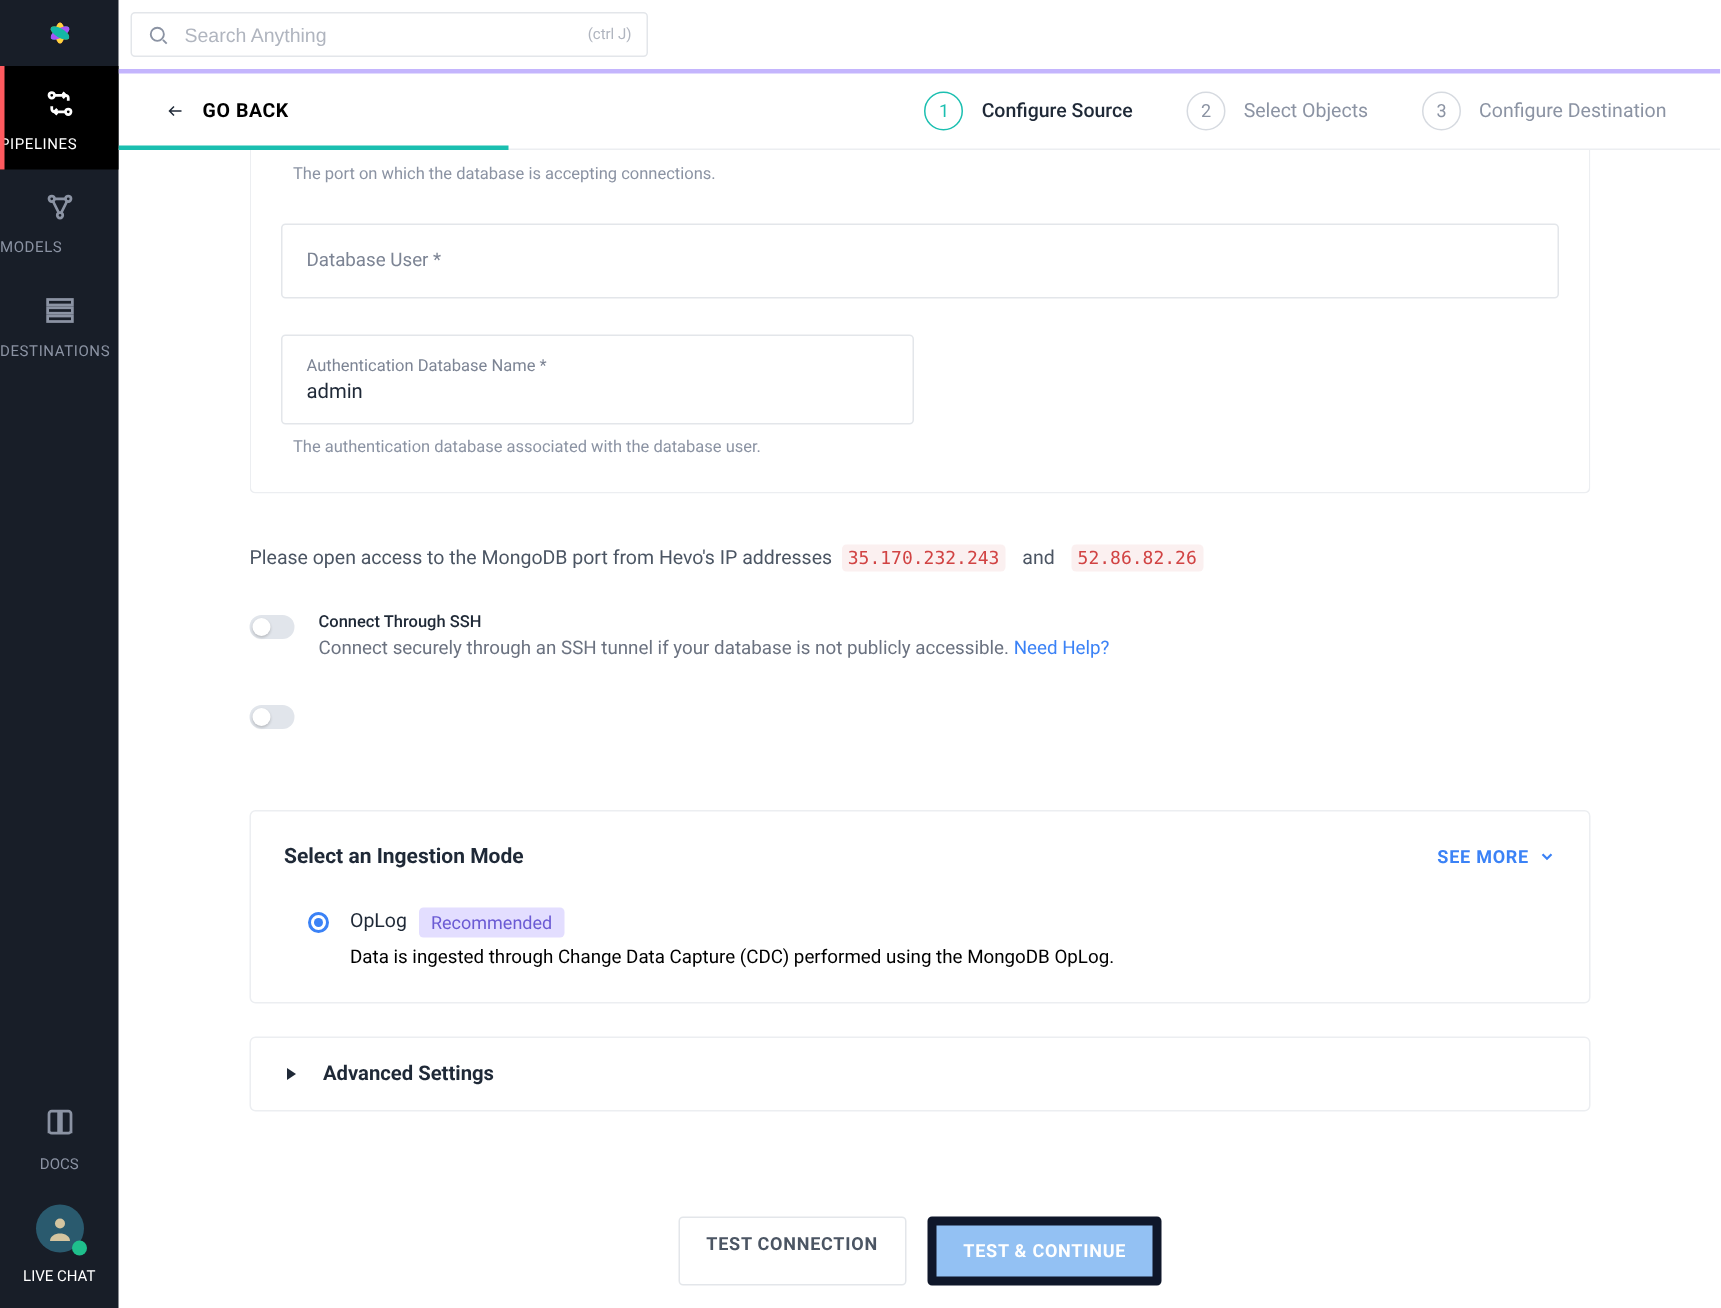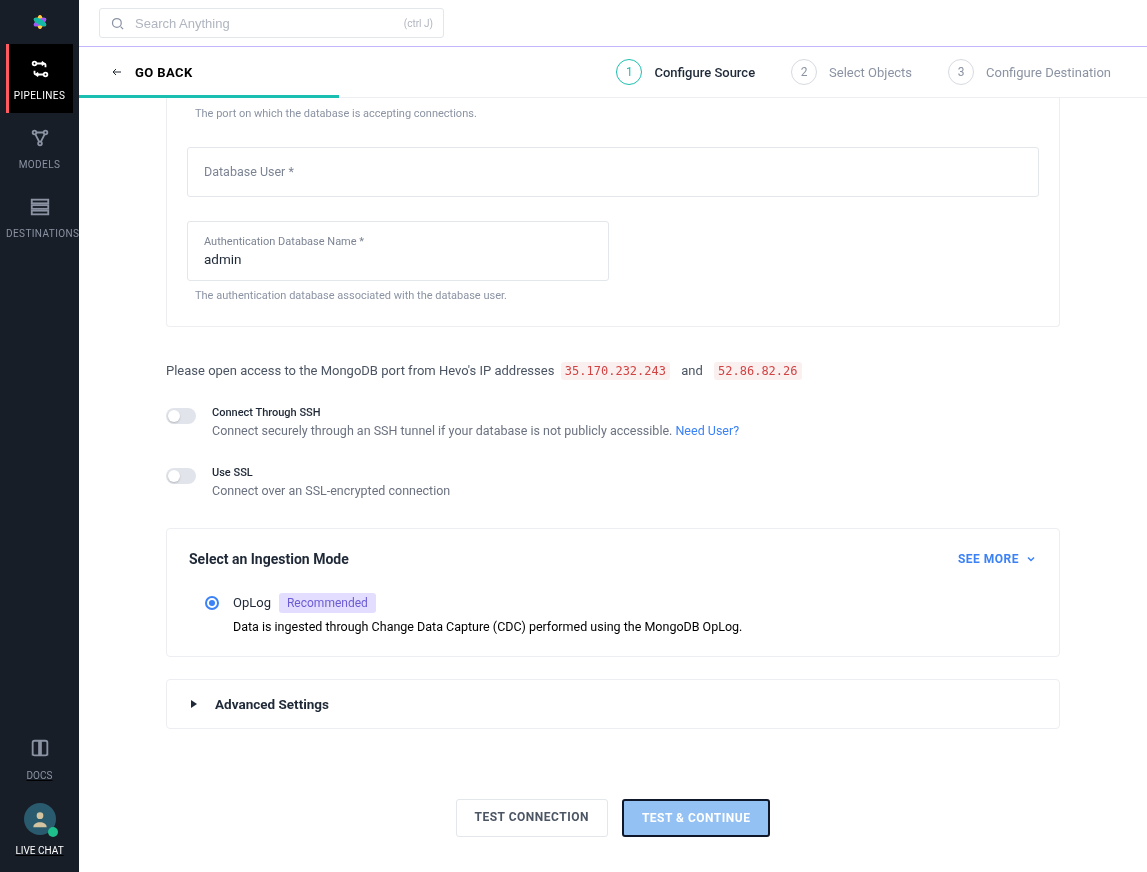--- a/index.html
+++ b/index.html
@@ -16,23 +16,22 @@
   position: relative;
 }
 .logo {
   width: 79px;
   height: 44px;
   display: flex;
   align-items: center;
   justify-content: center;
 }
 .nav-item {
-  width: 67px;
+  width: 79px;
   padding: 14px 0 10px;
-  text-align: center;
   cursor: pointer;
   position: relative;
 }
 .nav-item.active::before {
   content: "";
   position: absolute;
   left: 0;
   top: 0;
   bottom: 0;
   width: 3px;
@@ -49,21 +48,20 @@
   font-size: 10px;
   letter-spacing: 0.4px;
   color: #8b93a3;
 }
 .nav-item.active .label {
   color: #fff;
 }
 .sidebar-bottom {
   margin-top: auto;
   width: 100%;
-  text-decoration: underline;
 }
 .docs-item {
   padding: 14px 0 10px;
   text-align: center;
   cursor: pointer;
 }
 .docs-item .label {
   font-size: 10px;
   color: #8b93a3;
 }
@@ -99,22 +97,22 @@
 }
 
 .main {
   flex: 1;
   display: flex;
   flex-direction: column;
   position: relative;
   overflow: hidden;
 }
 .topbar {
-  padding: 8px 20px;
-  border-bottom: 1px solid #c4b5fd;
+  padding: 8px 8px;
+  border-bottom: 3px solid #c4b5fd;
 }
 .search-box {
   width: 345px;
   height: 30px;
   border: 1px solid #e3e6ea;
   border-radius: 3px;
   display: flex;
   align-items: center;
   padding: 0 10px;
   gap: 10px;
@@ -303,21 +301,21 @@
 .toggle-text .desc {
   font-size: 12.5px;
   color: #6b7280;
   margin-top: 4px;
 }
 .link { color: #3b82f6; cursor: pointer; }
 
 .section-card {
   border: 1px solid #eceef1;
   border-radius: 4px;
-  margin-top: 30px;
+  margin-top: 54px;
   padding: 22px 22px;
 }
 .section-header {
   display: flex;
   align-items: center;
 }
 .section-title {
   font-size: 14px;
   font-weight: 700;
   color: #1f2937;
@@ -391,21 +389,21 @@
   letter-spacing: 0.5px;
   cursor: pointer;
 }
 .btn-outline {
   background: #fff;
   border: 1px solid #e3e6ea;
   color: #4b5563;
 }
 .btn-primary {
   background: #93c1f3;
-  border: 2px solid #0f172a;
+  border: 6px solid #0f172a;
   color: #fff;
 }
 </style>
 </head>
 <body>
 
 <div class="app">
   <div class="sidebar">
     <div class="logo">
       <svg width="28" height="28" viewBox="0 0 28 28">
@@ -526,31 +524,27 @@
           <span class="ip-and">and</span>
           <span class="ip-chip">52.86.82.26</span>
         </div>
 
         <div class="toggle-row">
           <div class="toggle"></div>
           <div class="toggle-text">
             <div class="title">Connect Through SSH</div>
             <div class="desc">
               <span>Connect securely through an SSH tunnel if your database is not publicly accessible.</span>
-              <span class="link">Need User?</span>
+              <span class="link">Need Help?</span>
             </div>
           </div>
         </div>
 
         <div class="toggle-row">
           <div class="toggle"></div>
-          <div class="toggle-text">
-            <div class="title">Use SSL</div>
-            <div class="desc">Connect over an SSL-encrypted connection</div>
-          </div>
         </div>
 
         <div class="section-card">
           <div class="section-header">
             <div class="section-title">Select an Ingestion Mode</div>
             <div class="see-more">
               <span>SEE MORE</span>
               <svg width="12" height="12" viewBox="0 0 24 24" fill="none" stroke="#3b82f6" stroke-width="3">
                   <path d="M6 9l6 6 6-6"></path>
                 </svg>

